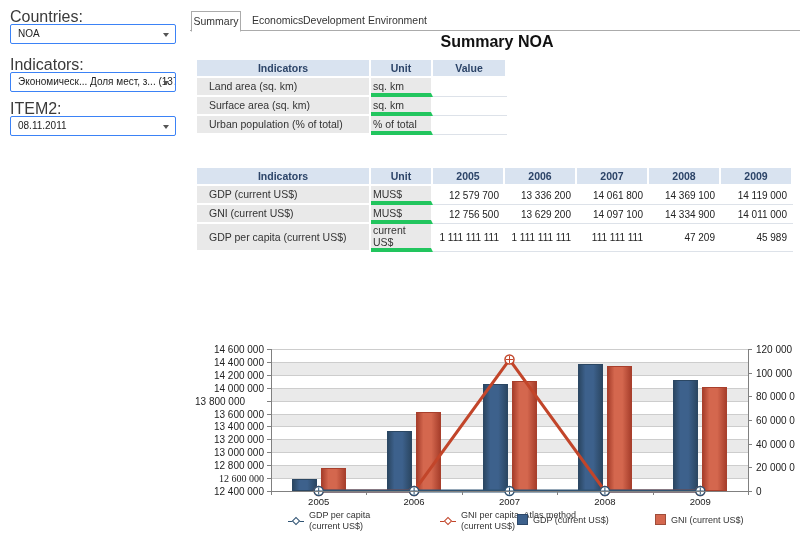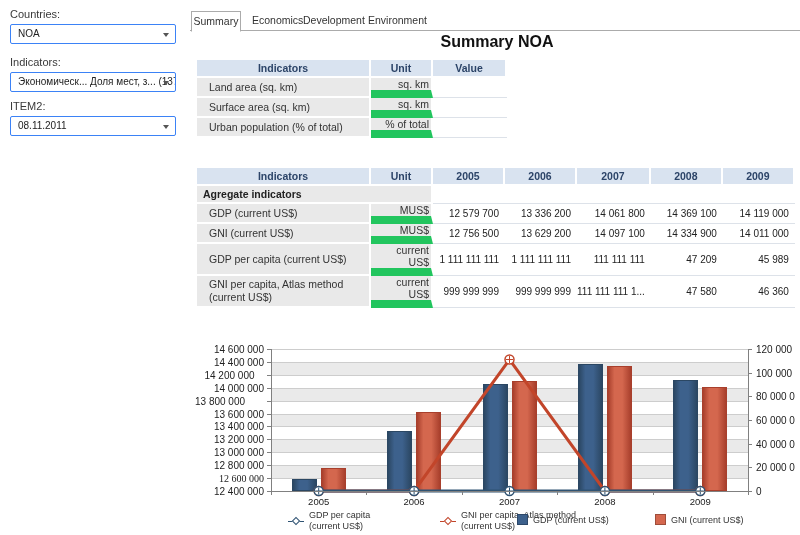--- a/index.html
+++ b/index.html
@@ -1,40 +1,40 @@
 <!DOCTYPE html>
 <html><head>
 <meta charset="utf-8">
 <style>
   html,body{margin:0;padding:0;}
   body{width:800px;height:535px;position:relative;background:#fff;overflow:hidden;
        font-family:"Liberation Sans","DejaVu Sans",sans-serif;color:#333;}
-  .lbl{position:absolute;font-size:11px;color:#3a3a3a;}
+  .lbl{position:absolute;font-size:16px;color:#3a3a3a;}
   .dd{position:absolute;width:166px;height:20px;border:1px solid #3b82f6;border-radius:2px;
       background:#fff;font-size:10px;color:#222;line-height:18px;padding:0 18px 0 7px;
       box-sizing:border-box;white-space:nowrap;overflow:hidden;cursor:default;}
   .dd .arr{position:absolute;right:6px;top:8px;width:0;height:0;
       border-left:3.5px solid transparent;border-right:3.5px solid transparent;border-top:4px solid #555;}
   #tabs{position:absolute;left:190px;top:0;width:610px;height:31px;}
   #tabline{position:absolute;left:0;bottom:0;width:610px;border-bottom:1px solid #ababab;}
   .tab-active{position:absolute;top:11px;height:19px;background:#fff;border:1px solid #ababab;
       border-bottom:1px solid #fff;font-size:10.5px;color:#333;line-height:19px;text-align:center;z-index:2;margin-bottom:-1px;}
   .tab{position:absolute;top:14px;font-size:10.5px;color:#333;cursor:default;}
   #title{position:absolute;left:197px;top:33px;width:600px;text-align:center;
       font-size:16px;font-weight:700;color:#111;}
   table{border-collapse:separate;border-spacing:0;position:absolute;left:197px;table-layout:fixed;}
   td{font-size:10.5px;padding:0;height:18px;box-sizing:border-box;vertical-align:middle;}
   .hcell{background:#d9e3f0;color:#2c4468;font-weight:700;text-align:center;
       border-right:2px solid #fff;border-bottom:2px solid #fff;}
   .icell{background:#e9e9e9;color:#333;border-right:2px solid #fff;border-bottom:2px solid #fff;
       padding:2px 4px 2px 12px;line-height:13px;}
   .scell{background:#e9e9e9;color:#222;font-weight:700;border-right:2px solid #fff;
       border-bottom:2px solid #fff;padding-left:6px;}
-  .ucell{background:#e9e9e9;color:#333;text-align:right;border-right:2px solid #fff;
-      border-bottom:8px solid #22c55e;padding:0 2px;}
+  .ucell{background:#e9e9e9;color:#333;text-align:left;border-right:2px solid #fff;
+      border-bottom:4px solid #22c55e;padding:0 2px;}
   .vcell{background:#fff;text-align:right;padding-right:6px;border-bottom:1px solid #dde2e9;
       color:#222;font-size:10px;white-space:nowrap;overflow:hidden;}
   #chart{position:absolute;left:195px;top:338px;width:605px;height:197px;overflow:hidden;}
   .axlbl{position:absolute;font-size:10px;color:#222;white-space:nowrap;}
   .band{position:absolute;background:#eaeaea;}
   .grid{position:absolute;height:1px;background:#cdcdcd;}
   .bar{position:absolute;box-sizing:border-box;}
   .axis{position:absolute;background:#808080;}
   .xlbl{position:absolute;font-size:9.5px;color:#222;text-align:center;}
   .lg-txt{position:absolute;font-size:9px;color:#333;line-height:11px;}
@@ -101,28 +101,20 @@
       <tr>
         <td class="hcell" style="width: 174px; height: 18px;">Indicators</td>
         <td class="hcell" style="width: 62px; height: 18px;">Unit</td>
         <td class="hcell" style="width: 72px; height: 18px;">2005</td>
         <td class="hcell" style="width: 72px; height: 18px;">2006</td>
         <td class="hcell" style="width: 72px; height: 18px;">2007</td>
         <td class="hcell" style="width: 72px; height: 18px;">2008</td>
         <td class="hcell" style="width: 72px; height: 18px;">2009</td>
       </tr>
       <tr>
-        <td class="scell" colspan="2">Agregate indicators</td>
-        <td class="vcell"></td>
-        <td class="vcell"></td>
-        <td class="vcell"></td>
-        <td class="vcell"></td>
-        <td class="vcell"></td>
-      </tr>
-      <tr>
         <td class="icell">GDP (current US$)</td>
         <td class="ucell">MUS$</td>
         <td class="vcell">12 579 700</td>
         <td class="vcell">13 336 200</td>
         <td class="vcell">14 061 800</td>
         <td class="vcell">14 369 100</td>
         <td class="vcell">14 119 000</td>
       </tr>
       <tr>
         <td class="icell">GNI (current US$)</td>
@@ -134,47 +126,38 @@
         <td class="vcell">14 011 000</td>
       </tr>
       <tr>
         <td class="icell">GDP per capita (current US$)</td>
         <td class="ucell">current US$</td>
         <td class="vcell">1 111 111 111</td>
         <td class="vcell">1 111 111 111</td>
         <td class="vcell">111 111 111</td>
         <td class="vcell">47 209</td>
         <td class="vcell">45 989</td>
-      </tr>
-      <tr>
-        <td class="icell">GNI per capita, Atlas method (current US$)</td>
-        <td class="ucell">current US$</td>
-        <td class="vcell">999 999 999</td>
-        <td class="vcell">999 999 999</td>
-        <td class="vcell">111 111 111 1...</td>
-        <td class="vcell">47 580</td>
-        <td class="vcell">46 360</td>
       </tr>
     </tbody>
   </table>
 
 <div id="chart">
     <div class="band" style="left: 76px; top: 23.9091px; width: 477px; height: 12.9091px;"></div>
     <div class="band" style="left: 76px; top: 49.7273px; width: 477px; height: 12.9091px;"></div>
     <div class="band" style="left: 76px; top: 75.5455px; width: 477px; height: 12.9091px;"></div>
     <div class="band" style="left: 76px; top: 101.364px; width: 477px; height: 12.9091px;"></div>
     <div class="band" style="left: 76px; top: 127.182px; width: 477px; height: 12.9091px;"></div>
     <div class="grid" style="left: 76px; top: 11px; width: 477px;"></div>
     <div class="axlbl" style="left: 0px; top: 6px; width: 69px; text-align: right;">14 600 000</div>
     <div class="axis" style="left: 72px; top: 11px; width: 4px; height: 1px;"></div>
     <div class="grid" style="left: 76px; top: 23.9091px; width: 477px;"></div>
     <div class="axlbl" style="left: 0px; top: 18.9091px; width: 69px; text-align: right;">14 400 000</div>
     <div class="axis" style="left: 72px; top: 23.9091px; width: 4px; height: 1px;"></div>
     <div class="grid" style="left: 76px; top: 36.8182px; width: 477px;"></div>
-    <div class="axlbl" style="left: 0px; top: 31.8182px; width: 69px; text-align: center;">14 200 000</div>
+    <div class="axlbl" style="left: 0px; top: 31.8182px; width: 69px; text-align: right;">14 200 000</div>
     <div class="axis" style="left: 72px; top: 36.8182px; width: 4px; height: 1px;"></div>
     <div class="grid" style="left: 76px; top: 49.7273px; width: 477px;"></div>
     <div class="axlbl" style="left: 0px; top: 44.7273px; width: 69px; text-align: right;">14 000 000</div>
     <div class="axis" style="left: 72px; top: 49.7273px; width: 4px; height: 1px;"></div>
     <div class="grid" style="left: 76px; top: 62.6364px; width: 477px;"></div>
     <div class="axlbl" style="left: 0px; top: 57.6364px; width: 69px; text-align: left;">13 800 000</div>
     <div class="axis" style="left: 72px; top: 62.6364px; width: 4px; height: 1px;"></div>
     <div class="grid" style="left: 76px; top: 75.5455px; width: 477px;"></div>
     <div class="axlbl" style="left: 0px; top: 70.5455px; width: 69px; text-align: right;">13 600 000</div>
     <div class="axis" style="left: 72px; top: 75.5455px; width: 4px; height: 1px;"></div>

